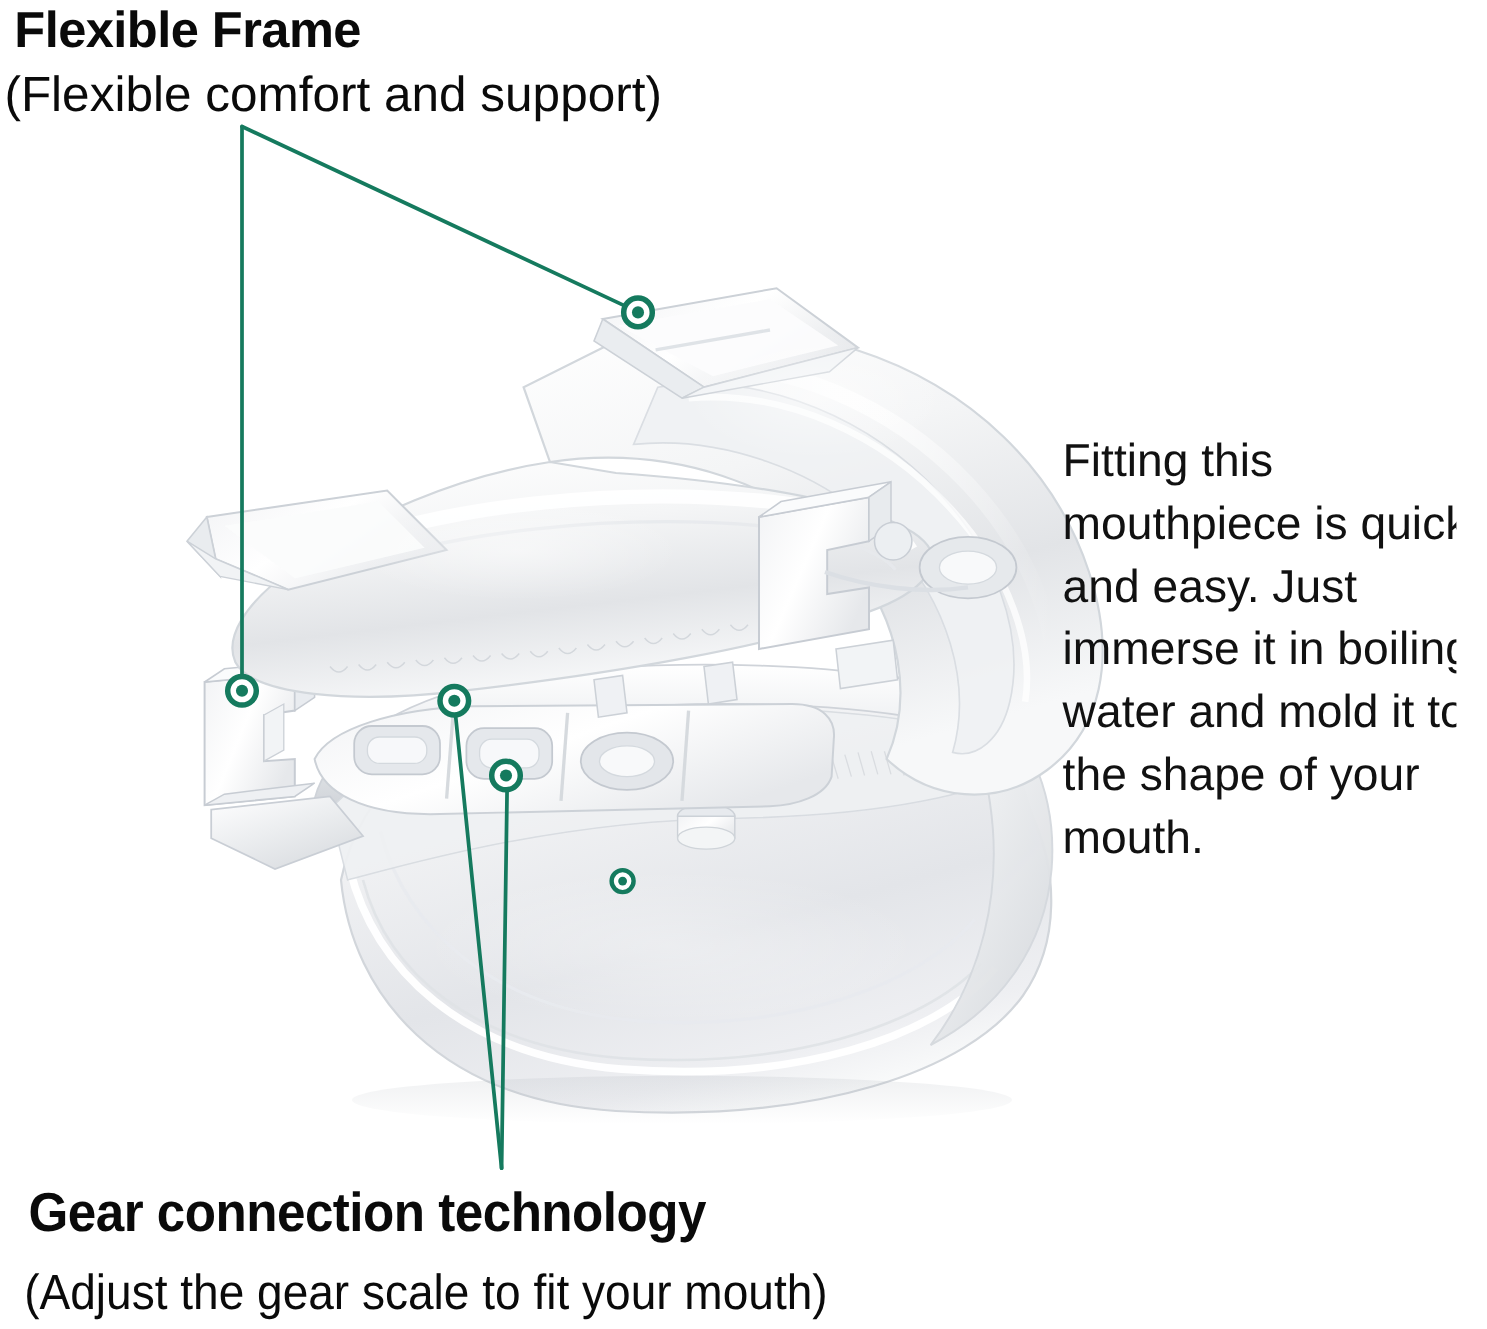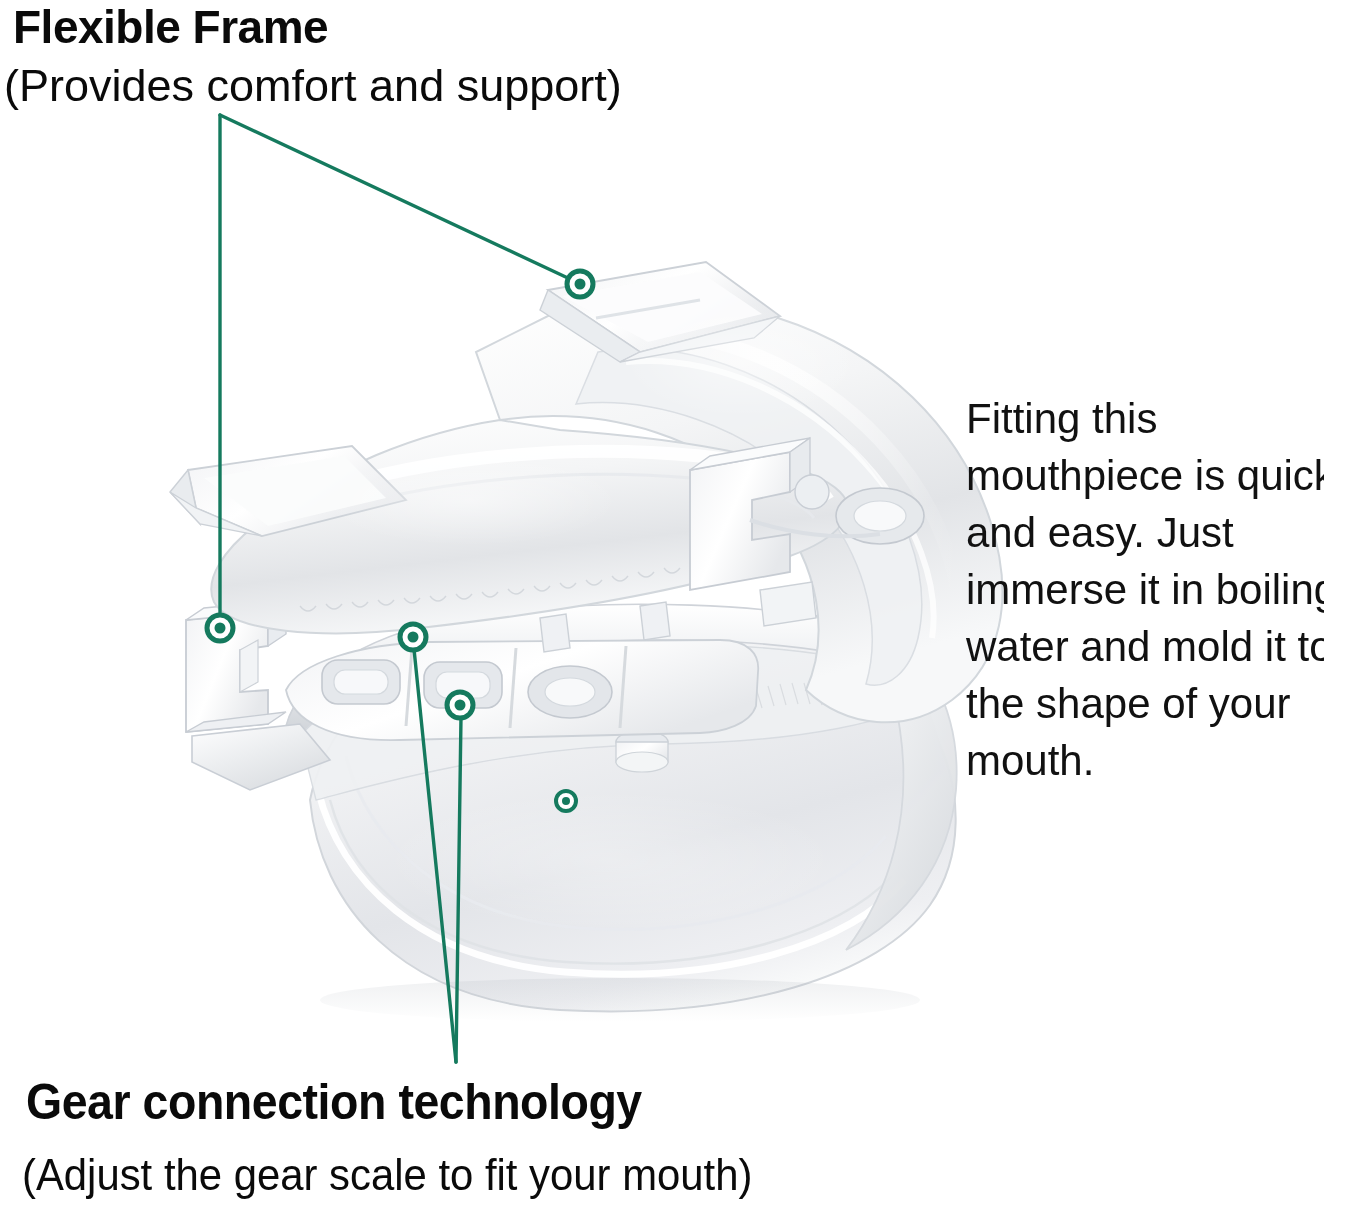--- a/index.html
+++ b/index.html
@@ -374,21 +374,21 @@
       </g>
       <g>
         <circle cx="566" cy="801" r="10" fill="#ffffff" stroke="#157a5e" stroke-width="4"></circle>
         <circle cx="566" cy="801" r="4" fill="#157a5e"></circle>
       </g>
     </g>
   </svg>
 
   <div class="hdr-title" id="title-top">Flexible Frame</div>
 
-  <div class="hdr-sub" id="sub-top">(Provides comfort and support)</div>
+  <div class="hdr-sub" id="sub-top">(Flexible comfort and support)</div>
 
   <div id="body-copy">Fitting this mouthpiece is quick and easy. Just immerse it in boiling water and mold it to the shape of your mouth.</div>
 
   <div class="hdr-title" id="title-bottom">Gear connection technology</div>
 
   <div class="hdr-sub" id="sub-bottom">(Adjust the gear scale to fit your mouth)</div>
 
 </div>
 
 </body></html>

